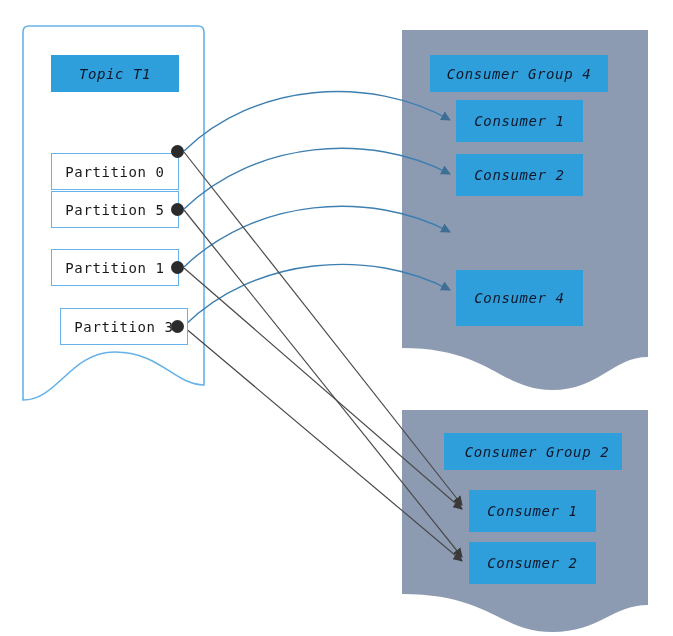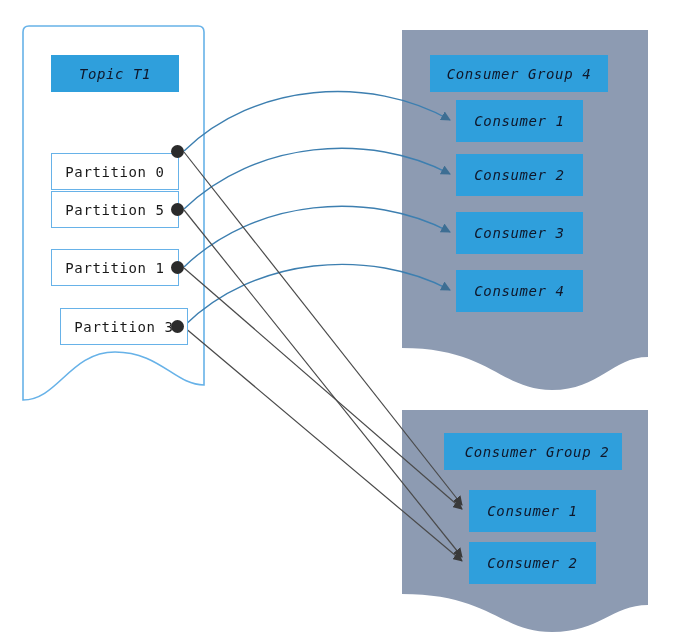--- a/index.html
+++ b/index.html
@@ -119,21 +119,20 @@
     <div class="node partition" style="left:60px; top:308px; width:128px; height:37px;">Partition 3</div>
 
     <div class="dot" style="left:171px; top:145px;"></div>
     <div class="dot" style="left:171px; top:203px;"></div>
     <div class="dot" style="left:171px; top:261px;"></div>
     <div class="dot" style="left:171px; top:320px;"></div>
 
     <div class="node blue" style="left:430px; top:55px; width:178px; height:37px;">Consumer Group 4</div>
     <div class="node blue" style="left:456px; top:100px; width:127px; height:42px;">Consumer 1</div>
     <div class="node blue" style="left:456px; top:154px; width:127px; height:42px;">Consumer 2</div>
-    <div class="node blue" style="left:456px; top:212px; width:127px; height:42px;">Consumer 3</div>
-    <div class="node blue" style="left:456px; top:270px; width:127px; height:42px;">Consumer 4</div>
+    <div class="node blue" style="left:456px; top:270px; width:127px; height:56px;">Consumer 4</div>
 
     <div class="node blue" style="left:444px; top:433px; width:178px; height:37px;padding-left:8px;">Consumer Group 2</div>
     <div class="node blue" style="left:469px; top:490px; width:127px; height:42px;">Consumer 1</div>
     <div class="node blue" style="left:469px; top:542px; width:127px; height:42px;">Consumer 2</div>
 
   </div>
 </div>
 
 </body></html>

